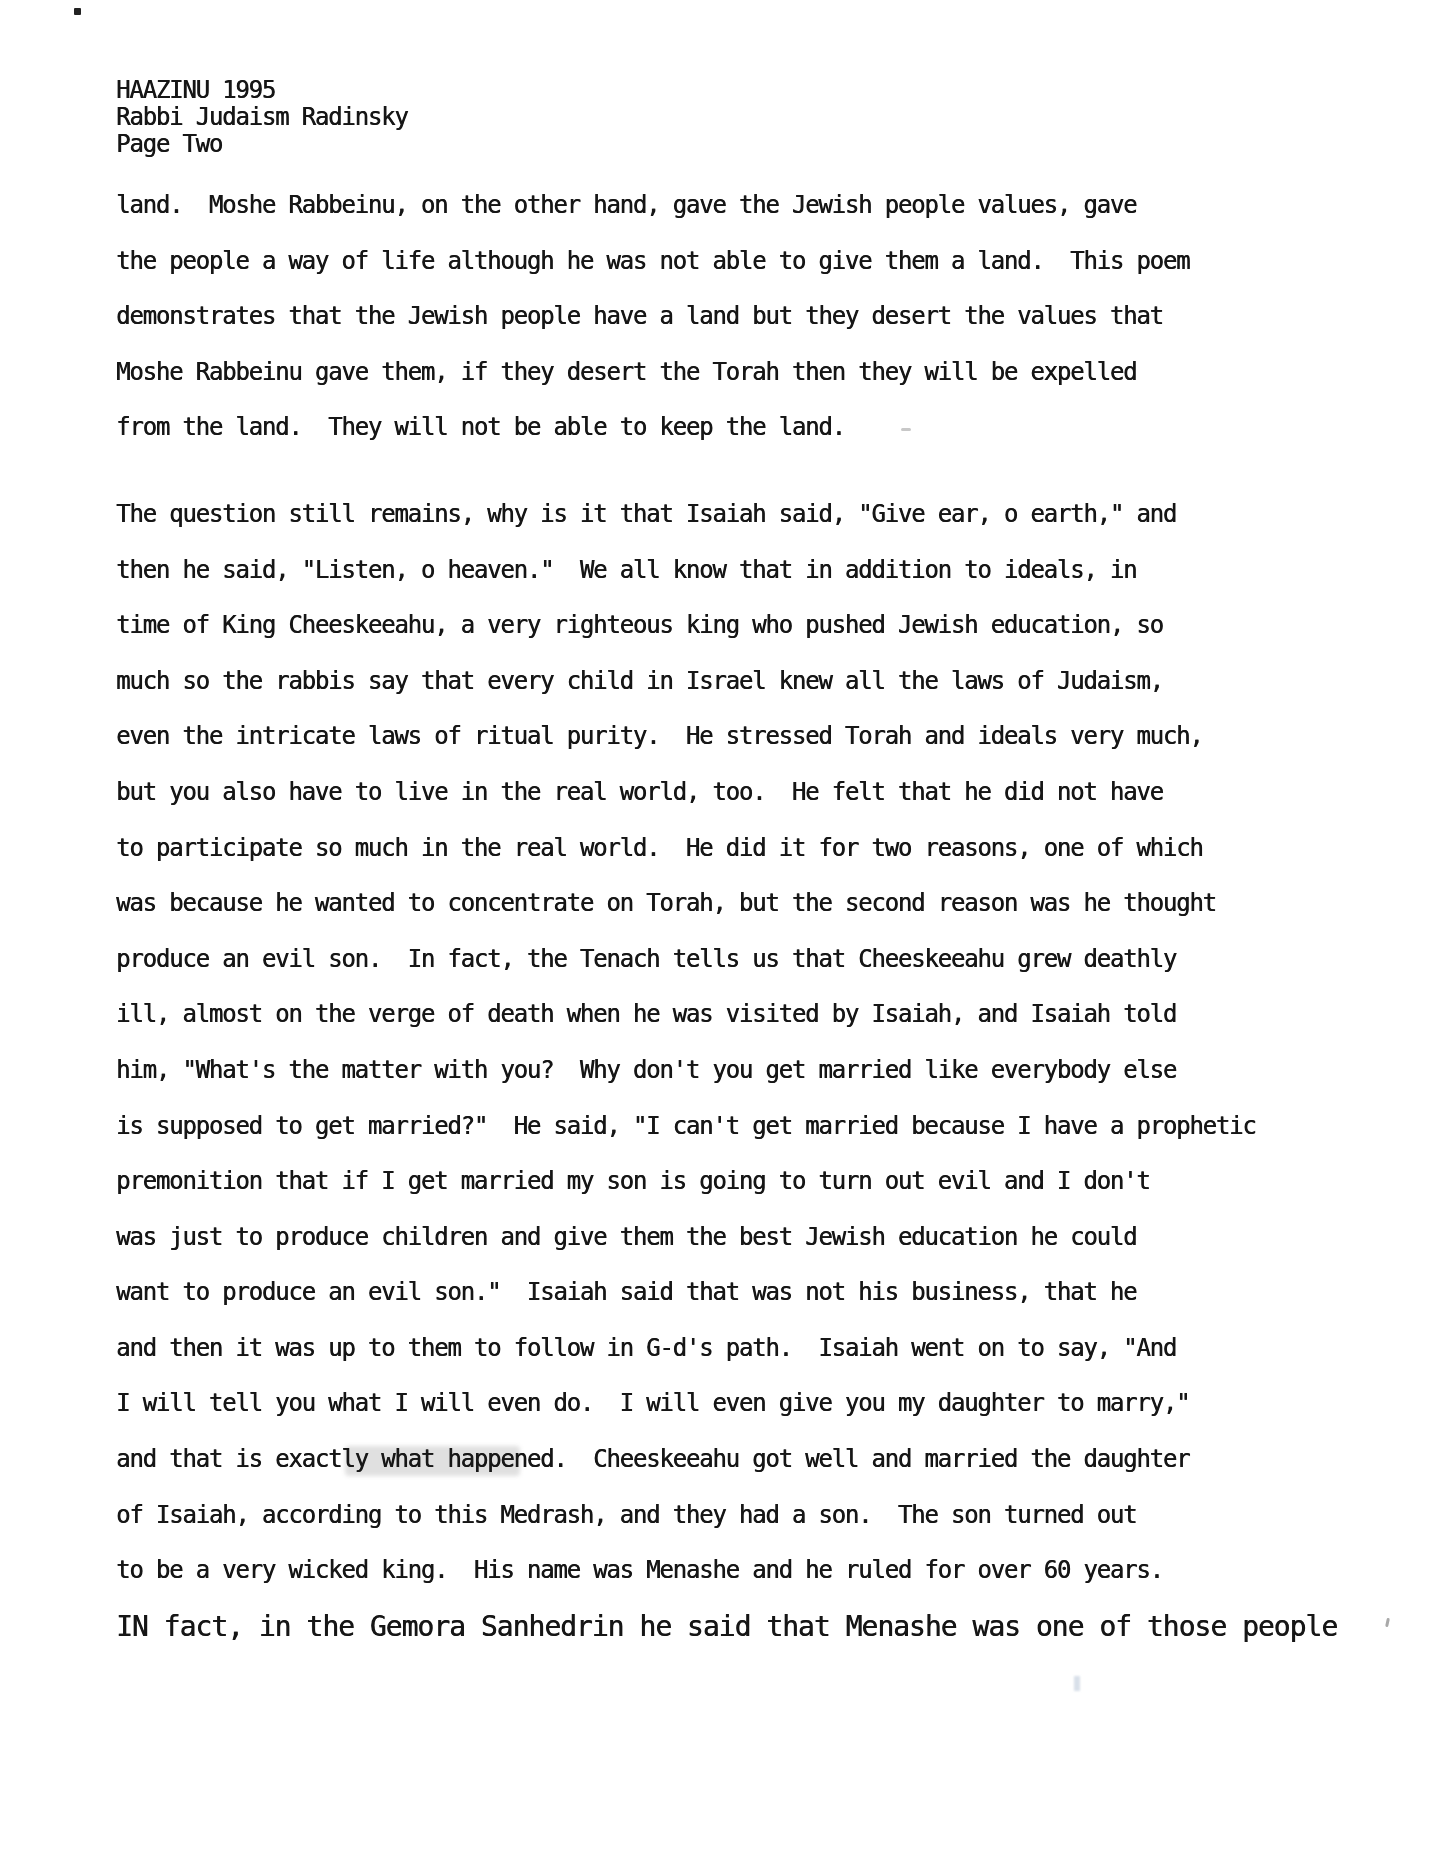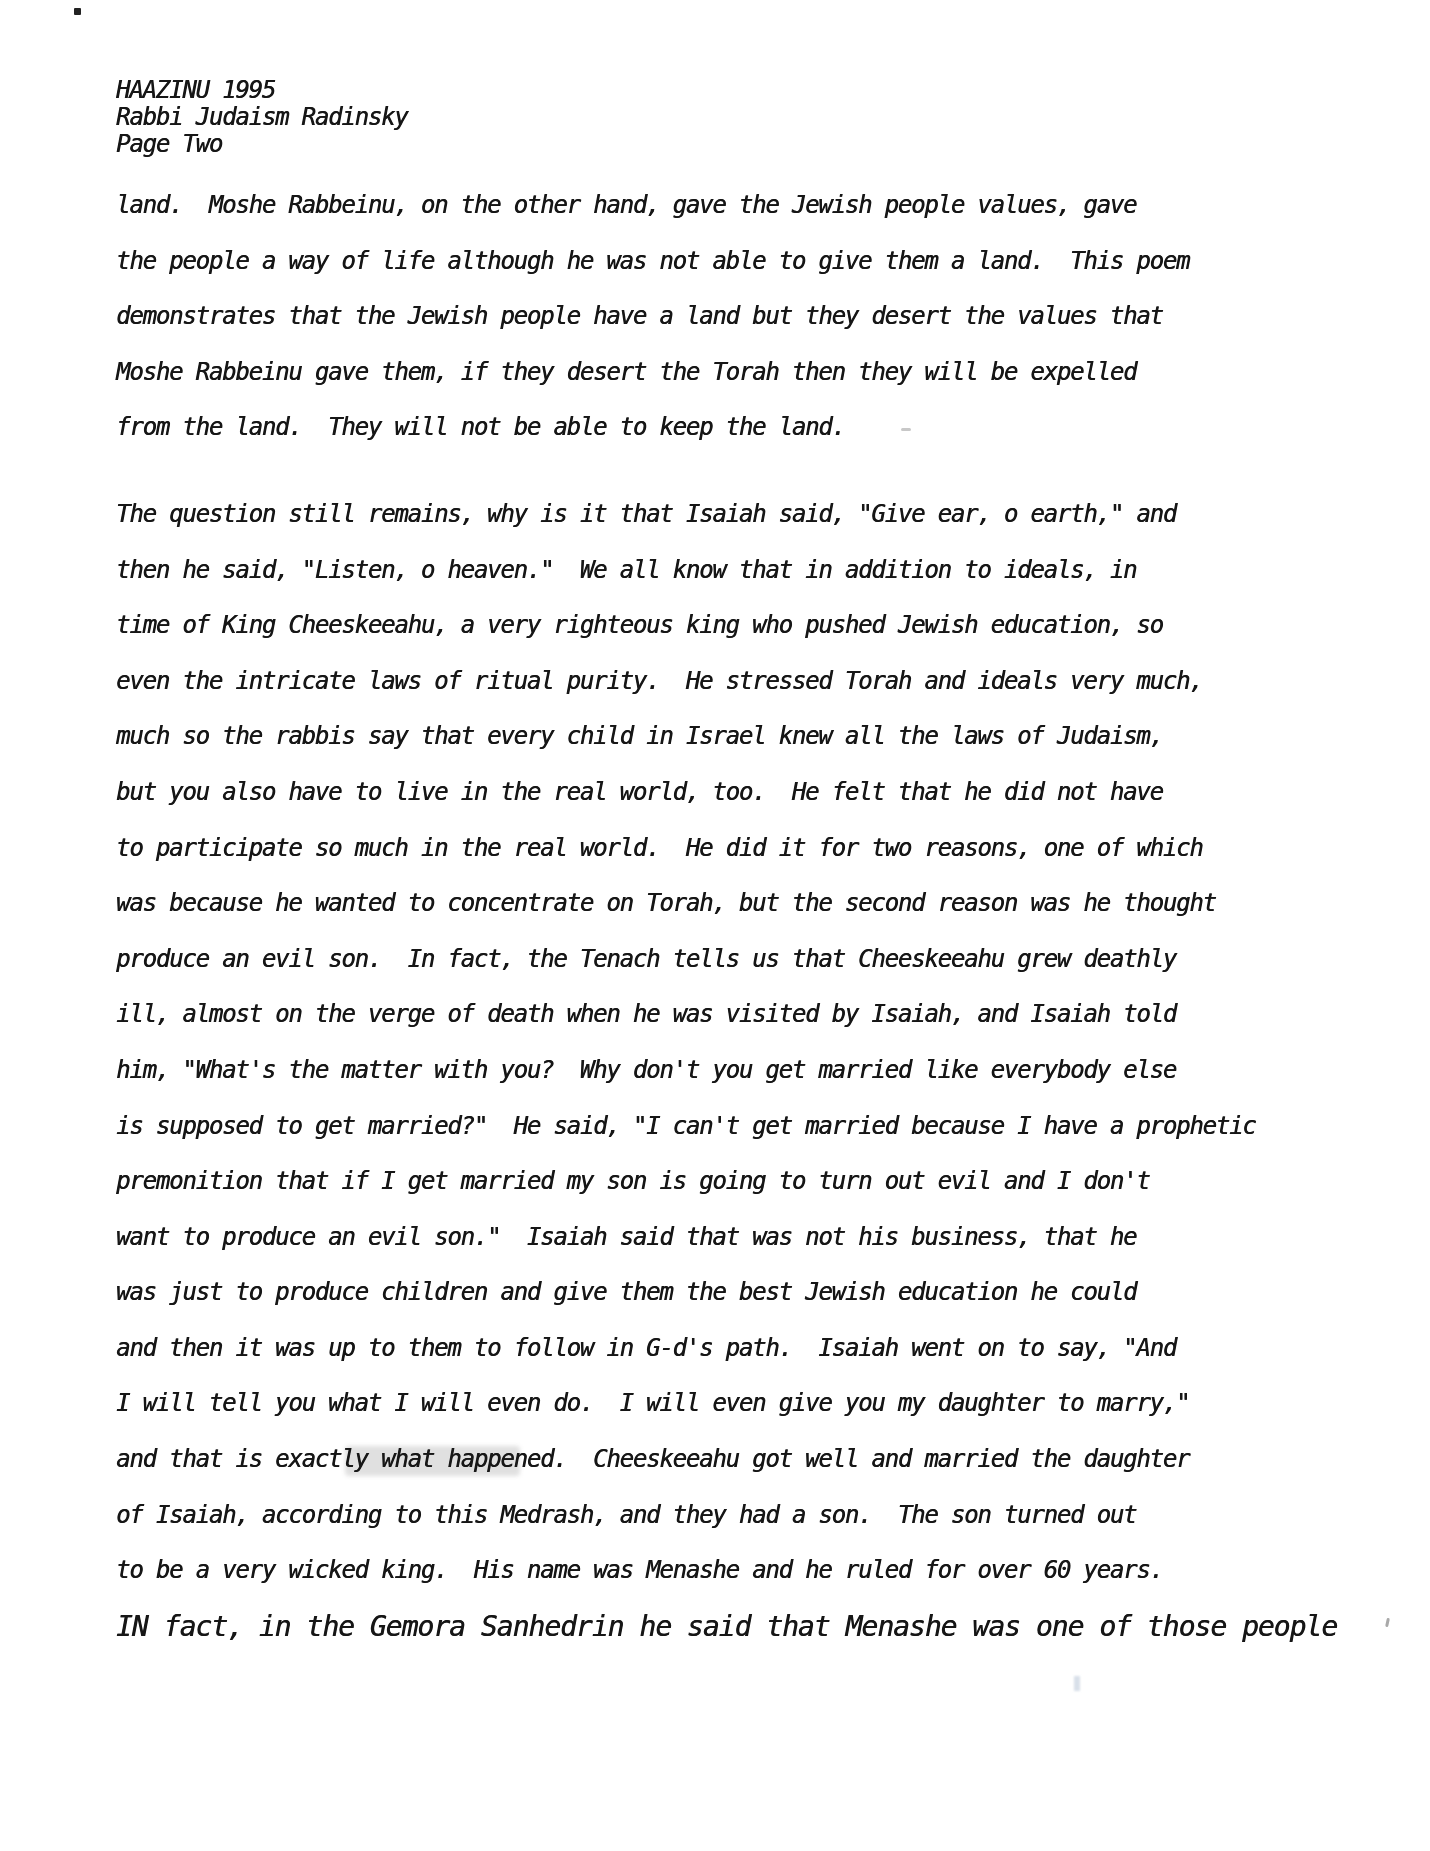--- a/index.html
+++ b/index.html
@@ -8,21 +8,20 @@
     background: #ffffff;
     position: relative;
     overflow: hidden;
     font-family: "DejaVu Sans Mono", "Liberation Mono", monospace;
     color: #161616;
   }
   .page {
     position: absolute; inset: 0;
     padding: 77px 40px 0 116px;
     box-sizing: border-box;
-    font-style: italic;
   }
   .hline {
     font-size: 24px;
     letter-spacing: -1.2px;
     line-height: 27px;
     white-space: pre;
     text-shadow: 0.5px 0 0 currentColor;
   }
   .doc-body { margin-top: 20px; }
   .line {
@@ -82,32 +81,32 @@
         <div class="line">land.  Moshe Rabbeinu, on the other hand, gave the Jewish people values, gave</div>
         <div class="line">the people a way of life although he was not able to give them a land.  This poem</div>
         <div class="line">demonstrates that the Jewish people have a land but they desert the values that</div>
         <div class="line">Moshe Rabbeinu gave them, if they desert the Torah then they will be expelled</div>
         <div class="line">from the land.  They will not be able to keep the land.</div>
       </section>
     <section class="para para2">
         <div class="line">The question still remains, why is it that Isaiah said, "Give ear, o earth," and</div>
         <div class="line">then he said, "Listen, o heaven."  We all know that in addition to ideals, in</div>
         <div class="line">time of King Cheeskeeahu, a very righteous king who pushed Jewish education, so</div>
+        <div class="line">much so the rabbis say that every child in Israel knew all the laws of Judaism,</div>
         <div class="line">even the intricate laws of ritual purity.  He stressed Torah and ideals very much,</div>
-        <div class="line">much so the rabbis say that every child in Israel knew all the laws of Judaism,</div>
         <div class="line">but you also have to live in the real world, too.  He felt that he did not have</div>
         <div class="line">to participate so much in the real world.  He did it for two reasons, one of which</div>
         <div class="line">was because he wanted to concentrate on Torah, but the second reason was he thought</div>
         <div class="line">produce an evil son.  In fact, the Tenach tells us that Cheeskeeahu grew deathly</div>
         <div class="line">ill, almost on the verge of death when he was visited by Isaiah, and Isaiah told</div>
         <div class="line">him, "What's the matter with you?  Why don't you get married like everybody else</div>
         <div class="line">is supposed to get married?"  He said, "I can't get married because I have a prophetic</div>
         <div class="line">premonition that if I get married my son is going to turn out evil and I don't</div>
+        <div class="line">was just to produce children and give them the best Jewish education he could</div>
         <div class="line">want to produce an evil son."  Isaiah said that was not his business, that he</div>
-        <div class="line">was just to produce children and give them the best Jewish education he could</div>
         <div class="line">and then it was up to them to follow in G-d's path.  Isaiah went on to say, "And</div>
         <div class="line">I will tell you what I will even do.  I will even give you my daughter to marry,"</div>
         <div class="line">and that is exactly what happened.  Cheeskeeahu got well and married the daughter</div>
         <div class="line">of Isaiah, according to this Medrash, and they had a son.  The son turned out</div>
         <div class="line">to be a very wicked king.  His name was Menashe and he ruled for over 60 years.</div>
         <div class="line small">IN fact, in the Gemora Sanhedrin he said that Menashe was one of those people</div>
       </section>
   </main>
 
 </div>

